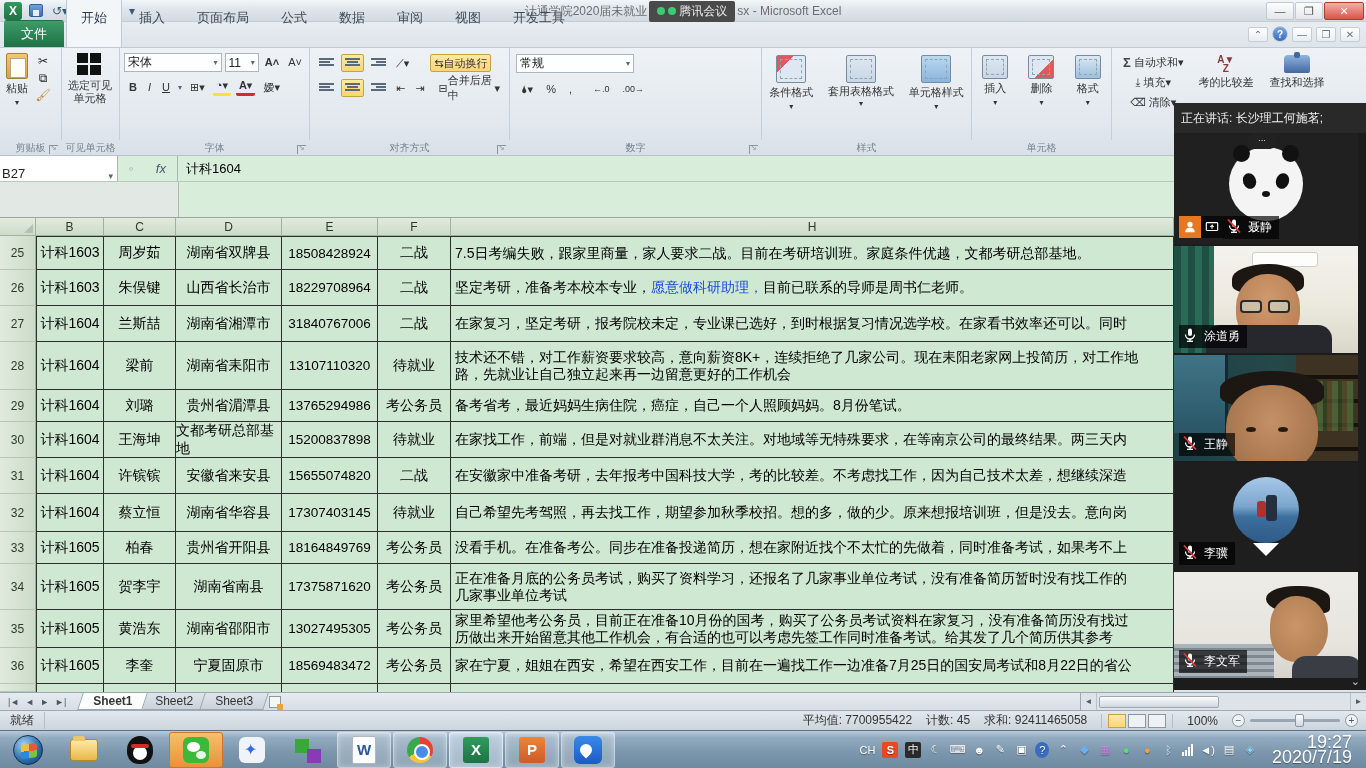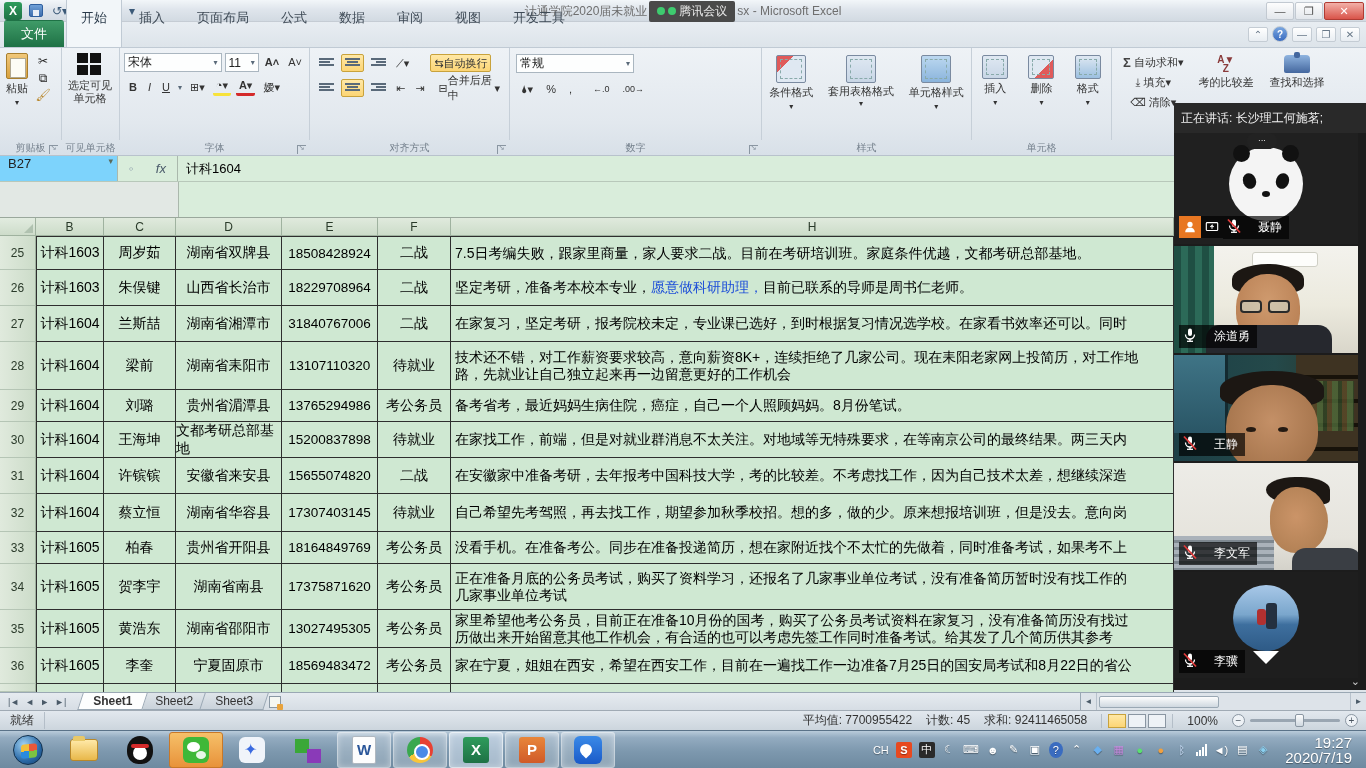--- a/index.html
+++ b/index.html
@@ -55,21 +55,21 @@
   .alignicon { display:inline-block; width:15px; height:13px; position:relative; }
   .alignicon i { display:block; height:2px; background:#5a6a7a; margin:1px 0; }
   .alignicon.l i:nth-child(2){width:70%;} .alignicon.c i:nth-child(2){width:70%; margin:1px auto;} .alignicon.r i:nth-child(2){width:70%; margin-left:auto;}
   .sum-sym { font-size:13px; font-weight:bold; color:#444; }
   .az-icon { font-size:10px; font-weight:bold; color:#8a3a3a; line-height:9px; text-align:center; }
   .binocular { width:26px; height:18px; background:linear-gradient(#8fb4e0,#44679e); border-radius:4px 4px 2px 2px; position:relative; }
   .binocular:after{ content:""; position:absolute; left:10px; top:-3px; width:6px; height:6px; background:#44679e; border-radius:2px; }
 
   
   .fbar { position:absolute; left:0; top:156px; width:1366px; height:26px; background:#d9eddb; border-bottom:1px solid #b8c8ba; display:flex; align-items:stretch; }
-  .namebox { width:118px; background:#7dd3fc; border-right:1px solid #aab8ac; display:flex; align-items:flex-start; padding-left:8px; font-size:13px; color:#222; }
+  .namebox { width:118px; background:#ffffff; border-right:1px solid #aab8ac; display:flex; align-items:flex-end; padding-left:2px; font-size:13px; color:#222; }
   .namebox .arr { margin-left:auto; margin-right:4px; font-size:9px; color:#5a6a5a; }
   .fx-zone { width:60px; border-right:1px solid #aab8ac; display:flex; align-items:center; justify-content:space-around; color:#4a5a6a; font-style:italic; font-size:13px; }
   .fcontent { flex:1; display:flex; align-items:center; padding-left:8px; font-size:13px; color:#000; }
   .fbar-ext { position:absolute; left:0; top:182px; width:1366px; height:36px; background:#e2e8e4; border-bottom:1px solid #9aa89c; }
   .fbar-ext .green { position:absolute; left:178px; top:0; right:0; bottom:0; background:#d9eddb; border-left:1px solid #aab8ac; }
 
   
   .grid { position:absolute; left:0; top:218px; width:1174px; height:474px; background:#cfe8d2; overflow:hidden; }
   .gh-row { display:flex; height:18px; }
   .gh-corner { width:36px; background:linear-gradient(#e2ece0,#cddcca); border-right:1px solid #9fb29f; border-bottom:1px solid #9fb29f; position:relative; }
@@ -109,21 +109,21 @@
   .zs-track { width:90px; height:3px; background:#9aa6b2; position:relative; border-radius:2px; }
   .zs-thumb { position:absolute; left:50%; top:-5px; width:9px; height:13px; background:linear-gradient(#fdfdfd,#cfd8e0); border:1px solid #8a96a2; border-radius:2px; }
   .zs-btn { width:13px; height:13px; border:1px solid #8a96a2; border-radius:50%; display:flex; align-items:center; justify-content:center; font-size:10px; color:#4a5560; background:#eef2f6; }
 
   
   .meetpanel { position:absolute; left:1174px; top:103px; width:192px; height:587px; background:#1c1c1c; z-index:50; }
   .speakbar { position:absolute; left:0; top:0; width:192px; height:30px; background:rgba(42,42,42,.96); color:#f0f0f0; font-size:12px; display:flex; align-items:center; padding-left:7px; }
   .tiles { position:absolute; left:0; top:30px; width:192px; bottom:10px; display:flex; flex-direction:column; }
   .tile { position:relative; width:184px; overflow:hidden; background:#242424; margin-bottom:2px; }
   .pill { position:absolute; left:5px; bottom:5px; display:flex; align-items:stretch; z-index:5; }
-  .pill .nm { background:rgba(0,0,0,.68); color:#fff; font-size:12px; padding:2px 7px 2px 3px; display:flex; align-items:center; gap:16px;text-align:right; }
+  .pill .nm { background:rgba(0,0,0,.68); color:#fff; font-size:12px; padding:2px 7px 2px 3px; display:flex; align-items:center; gap:6px;text-align:right; }
   .badge { width:22px; height:22px; display:flex; align-items:center; justify-content:center; }
   .badge.orange { background:#e87722; }
   .badge.dark { background:rgba(0,0,0,.68); }
   .micwrap { width:16px; height:16px; display:inline-flex; align-items:center; justify-content:center; }
   .scroll-tri { position:absolute; left:50%; transform:translateX(-50%); bottom:14px; width:0; height:0; border-left:13px solid transparent; border-right:13px solid transparent; border-top:13px solid #fff; z-index:6; }
   .panel-chev { position:absolute; right:6px; bottom:2px; color:#cfcfcf; font-size:11px; z-index:6; }
   
   .scene-panda { background:#202020; }
   .panda { position:absolute; left:50%; top:46%; transform:translate(-50%,-50%); width:74px; height:74px; background:#f4f4f4; border-radius:50%; }
   .panda .ear { position:absolute; width:17px; height:17px; background:#111; border-radius:50%; top:-2px; }
@@ -197,21 +197,21 @@
   .ic-ppt { width:26px; height:26px; background:linear-gradient(#e8863a,#d05a28); border-radius:3px; color:#fff; font-weight:bold; font-size:15px; display:flex; align-items:center; justify-content:center; }
   .ic-meeting { width:28px; height:28px; background:linear-gradient(#3a8ae8,#1a5ac8); border-radius:6px; position:relative; }
   .ic-meeting:after { content:""; position:absolute; left:6px; top:8px; width:12px; height:12px; background:#fff; border-radius:50% 50% 50% 0; transform:rotate(-45deg); }
   .tray { margin-left:auto; display:flex; align-items:center; gap:7px; padding-right:6px; color:#fff; }
   .tray-ic { min-width:14px; height:16px; display:flex; align-items:center; justify-content:center; font-size:11px; color:#fff; text-shadow:0 1px 1px rgba(0,0,0,.4); }
   .tray-ic.boxed { background:#e8491f; border-radius:2px; width:16px; font-weight:bold; }
   .tray-ic.dark { background:#2a2a2a; border-radius:2px; width:16px; }
   .sigbars { display:flex; align-items:flex-end; gap:1px; height:12px; }
   .sigbars i { width:2px; background:#fff; }
   .sigbars i:nth-child(1){height:4px;} .sigbars i:nth-child(2){height:6px;} .sigbars i:nth-child(3){height:9px;} .sigbars i:nth-child(4){height:12px;}
-  .clock { text-align:right; font-size:15px; line-height:15px; padding:0 8px; color:#fff; text-shadow:0 1px 1px rgba(0,0,0,.4); }
+  .clock { text-align:right; font-size:18px; line-height:15px; padding:0 8px; color:#fff; text-shadow:0 1px 1px rgba(0,0,0,.4); }
 </style>
 </head>
 <body>
 
 <div id="screen">
 
   <div class="titlebar">
     <div class="qat">
       <div class="excel-logo">X</div>
       <div class="qat-btn">
@@ -751,56 +751,56 @@
                   <rect x="6" y="1.5" width="4" height="7.5" rx="2" fill="#fff"></rect>
                   <path d="M3.5 7.5a4.5 4.5 0 0 0 9 0" stroke="#fff" stroke-width="1.3" fill="none"></path>
                   <line x1="8" y1="12" x2="8" y2="14" stroke="#fff" stroke-width="1.3"></line>
                   <line x1="5" y1="14.3" x2="11" y2="14.3" stroke="#fff" stroke-width="1.3"></line>
                   <line x1="2" y1="1.5" x2="14" y2="14.5" stroke="#e03a3a" stroke-width="1.8"></line>
                 </svg></span>
               <span>王静</span>
             </span>
           </div>
         </div>
+        <div class="tile scene-photo" style="height: 108px;">
+          <div class="photo-circle">
+            <span class="fig1"></span>
+            <span class="fig2"></span>
+          </div>
+          <div class="pill">
+            <span class="nm">
+              <span><svg class="micwrap" width="15" height="15" viewBox="0 0 16 16">
+                  <rect x="6" y="1.5" width="4" height="7.5" rx="2" fill="#fff"></rect>
+                  <path d="M3.5 7.5a4.5 4.5 0 0 0 9 0" stroke="#fff" stroke-width="1.3" fill="none"></path>
+                  <line x1="8" y1="12" x2="8" y2="14" stroke="#fff" stroke-width="1.3"></line>
+                  <line x1="5" y1="14.3" x2="11" y2="14.3" stroke="#fff" stroke-width="1.3"></line>
+                  <line x1="2" y1="1.5" x2="14" y2="14.5" stroke="#e03a3a" stroke-width="1.8"></line>
+                </svg></span>
+              <span>李骥</span>
+            </span>
+          </div>
+          <div class="scroll-tri"></div>
+        </div>
         <div class="tile scene-liwj" style="height: 108px;">
           <div class="blinds"></div>
           <div class="hair"></div>
           <div class="head"></div>
           <div class="torso"></div>
           <div class="pill">
             <span class="nm">
               <span><svg class="micwrap" width="15" height="15" viewBox="0 0 16 16">
                   <rect x="6" y="1.5" width="4" height="7.5" rx="2" fill="#fff"></rect>
                   <path d="M3.5 7.5a4.5 4.5 0 0 0 9 0" stroke="#fff" stroke-width="1.3" fill="none"></path>
                   <line x1="8" y1="12" x2="8" y2="14" stroke="#fff" stroke-width="1.3"></line>
                   <line x1="5" y1="14.3" x2="11" y2="14.3" stroke="#fff" stroke-width="1.3"></line>
                   <line x1="2" y1="1.5" x2="14" y2="14.5" stroke="#e03a3a" stroke-width="1.8"></line>
                 </svg></span>
               <span>李文军</span>
             </span>
           </div>
-        </div>
-        <div class="tile scene-photo" style="height: 108px;">
-          <div class="photo-circle">
-            <span class="fig1"></span>
-            <span class="fig2"></span>
-          </div>
-          <div class="pill">
-            <span class="nm">
-              <span><svg class="micwrap" width="15" height="15" viewBox="0 0 16 16">
-                  <rect x="6" y="1.5" width="4" height="7.5" rx="2" fill="#fff"></rect>
-                  <path d="M3.5 7.5a4.5 4.5 0 0 0 9 0" stroke="#fff" stroke-width="1.3" fill="none"></path>
-                  <line x1="8" y1="12" x2="8" y2="14" stroke="#fff" stroke-width="1.3"></line>
-                  <line x1="5" y1="14.3" x2="11" y2="14.3" stroke="#fff" stroke-width="1.3"></line>
-                  <line x1="2" y1="1.5" x2="14" y2="14.5" stroke="#e03a3a" stroke-width="1.8"></line>
-                </svg></span>
-              <span>李骥</span>
-            </span>
-          </div>
-          <div class="scroll-tri"></div>
         </div>
       </div>
     <div class="panel-chev">⌄</div>
   </div>
 
   <div class="taskbar">
     <div class="tb-icons">
       <div class="tb-item">
           <div class="orb">
             <div class="flag"></div>

